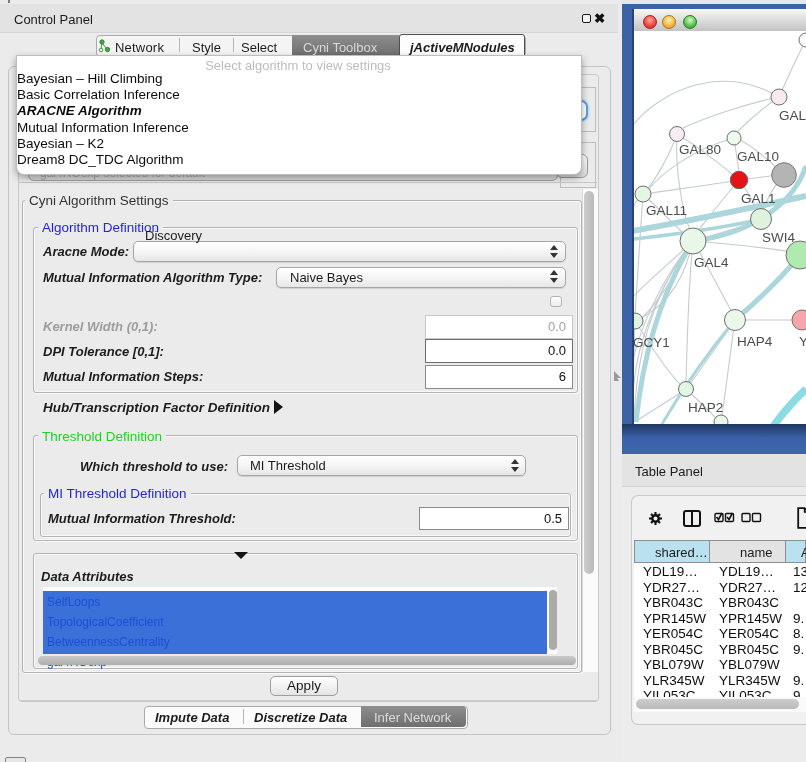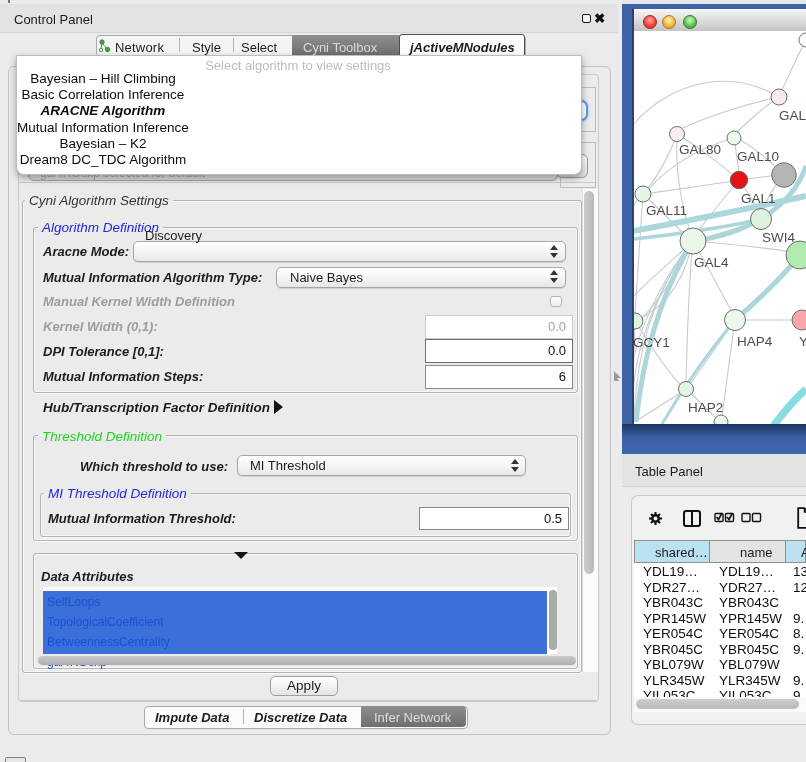--- a/index.html
+++ b/index.html
@@ -17,21 +17,21 @@
   .stepper .up{position:absolute;left:1px;top:1px;width:0;height:0;
     border-left:4px solid transparent;border-right:4px solid transparent;
     border-bottom:5px solid #333;}
   .stepper .dn{position:absolute;left:1px;bottom:0px;width:0;height:0;
     border-left:4px solid transparent;border-right:4px solid transparent;
     border-top:5px solid #333;}
   .inp{background:#fff;font-size:13px;text-align:right;
        color:#111;line-height:22px;padding-right:6px;}
   .grp{border:1px solid #b2b2b2;border-radius:3px;
        box-shadow:inset 0 0 0 1px rgba(255,255,255,0.7), 1px 1px 0 rgba(255,255,255,0.8);}
-  .gt{position:absolute;background:#ebebeb;padding:0 4px;font-size:13.5px;white-space:nowrap;font-style:italic;}
+  .gt{position:absolute;background:#ebebeb;padding:0 4px;font-size:13.5px;white-space:nowrap;}
 </style>
 </head>
 <body>
 <div id="root">
 
 <div class="ab" style="left:0;top:4px;width:618px;height:28px;background:#e3e3e3;border-bottom:1px solid #d6d6d6;"></div>
 <div class="ab" style="left:8px;top:0;width:2px;height:3px;background:#777;"></div>
 <div class="ab lbl" style="left:14px;top:12px;">Control Panel</div>
 
 <div class="ab" style="left:582px;top:14px;width:7px;height:7px;border:1.6px solid #1a1a1a;border-radius:2px;background:#f5f5f5;"></div>
@@ -85,21 +85,20 @@
     </div>
 
 <div class="ab lbl b" style="left:43px;top:270px;">Mutual Information Algorithm Type:</div>
 <div class="ab combo" style="left:276px;top:267px;width:288px;height:19px;"></div>
 <div class="ab lbl" style="left:290px;top:270px;">Naive Bayes</div>
 <div class="stepper" style="left:549px;top:269px;">
       <div class="up"></div>
       <div class="dn"></div>
     </div>
 
-<div class="ab lbl b gray" style="left:43px;top:294px;">Manual Kernel Width Definition</div>
 <div class="ab" style="left:550px;top:296px;width:10px;height:9px;border:1px solid #b3b3b3;border-radius:3px;background:linear-gradient(#fdfdfd,#ececec);"></div>
 
 <div class="ab lbl b gray" style="left:43px;top:319px;">Kernel Width (0,1):</div>
 <div class="ab inp" style="left:425px;top:315px;width:140px;height:22px;border:1px solid #c9c9c9;color:#a3a3a3;">0.0</div>
 
 <div class="ab lbl b" style="left:43px;top:344px;">DPI Tolerance [0,1]:</div>
 <div class="ab inp" style="left:425px;top:339px;width:140px;height:22px;border:1px solid #6e6e6e;">0.0</div>
 
 <div class="ab lbl b" style="left:43px;top:369px;">Mutual Information Steps:</div>
 <div class="ab inp" style="left:425px;top:365px;width:140px;height:22px;border:1px solid #8a8a8a;">6</div>
@@ -140,21 +139,21 @@
 
 <div class="ab" style="left:144px;top:706px;width:322px;height:21px;background:#fbfbfb;border:1px solid #a9a9a9;border-radius:4px;"></div>
 <div class="ab lbl b" style="left:155px;top:710px;">Impute Data</div>
 <div class="ab" style="left:243px;top:709px;width:1px;height:15px;background:#b5b5b5;"></div>
 <div class="ab lbl b" style="left:254px;top:710px;">Discretize Data</div>
 <div class="ab" style="left:361px;top:706px;width:105px;height:21px;background:linear-gradient(#8e8e8e,#6f6f6f);border-radius:0 4px 4px 0;"></div>
 <div class="ab lbl" style="left:374px;top:710px;color:#dcdcdc;">Infer Network</div>
 
 <div class="ab" style="left:16px;top:55px;width:564px;height:118px;background:#fff;border:1px solid #bdbdbd;border-radius:0 0 8px 8px;box-shadow:0 3px 7px rgba(0,0,0,0.35);"></div>
 <div class="ab" style="left:16px;top:58px;width:564px;text-align:center;font-size:13px;color:#bcbcbc;">Select algorithm to view settings</div>
-<div class="ab" style="left:17px;top:71px;font-size:13.5px;color:#0c0c0c;line-height:16.2px;white-space:nowrap;text-align:center;">Bayesian – Hill Climbing<br>Basic Correlation Inference<br><span class="b">ARACNE Algorithm</span><br>Mutual Information Inference<br>Bayesian – K2<br>Dream8 DC_TDC Algorithm</div>
+<div class="ab" style="left:17px;top:71px;font-size:13.5px;color:#0c0c0c;line-height:16.2px;white-space:nowrap;">Bayesian – Hill Climbing<br>Basic Correlation Inference<br><span class="b">ARACNE Algorithm</span><br>Mutual Information Inference<br>Bayesian – K2<br>Dream8 DC_TDC Algorithm</div>
 
 <svg class="ab" style="left:612px;top:370px;" width="10" height="12" viewBox="0 0 10 12">
   <path d="M2,11 L2,1 L9,8 L5,8 L7,11 Z" fill="#555" opacity="0.55"></path>
 </svg>
 
 <div class="ab" style="left:5px;top:757px;width:19px;height:10px;border:1.5px solid #828282;border-radius:2px;background:#e6e6e6;"></div>
 
 <div class="ab" style="left:622px;top:0;width:184px;height:4px;background:#e7e7e7;"></div>
 <div class="ab" style="left:622px;top:4px;width:184px;height:450px;background:#3d63a6;"></div>
 <div class="ab" style="left:622px;top:424px;width:184px;height:30px;background:linear-gradient(#1e3560,#3a60a6 45%,#3f66ad);"></div>

